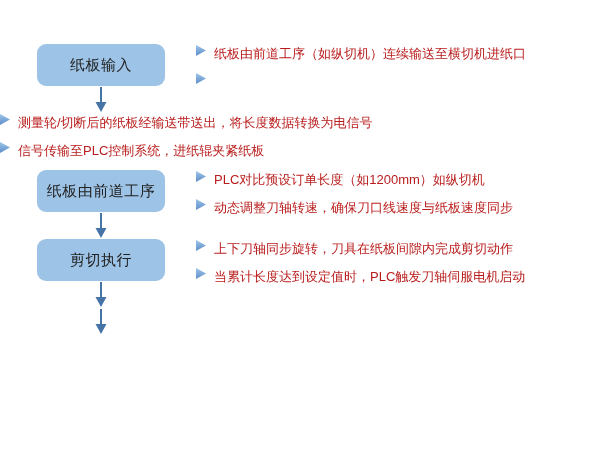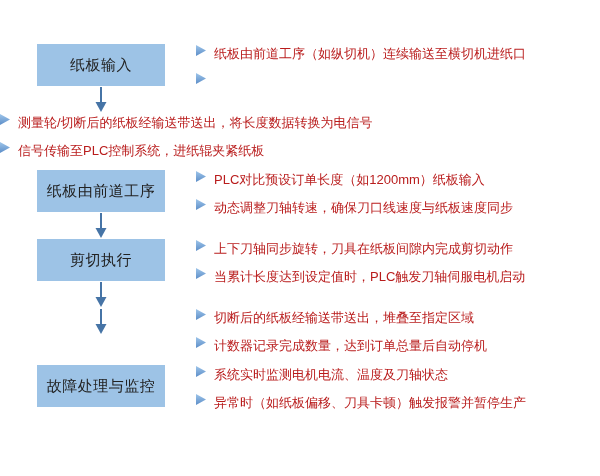--- a/index.html
+++ b/index.html
@@ -25,20 +25,21 @@
     width: 128px;
     height: 42px;
     background: #9DC3E6;
     display: flex;
     align-items: center;
     justify-content: center;
     color: #222222;
     font-size: 15px;
     letter-spacing: 0.5px;
     box-sizing: border-box;
+    border-radius: 9px;
   }
   .arrow-wrap {
     margin-left: 37px;
     width: 128px;
     height: 27px;
     display: flex;
     align-items: center;
     justify-content: center;
   }
   .right {
@@ -111,21 +112,21 @@
       <div class="arrow-wrap">
         <svg width="18" height="26" viewBox="0 0 18 26">
           <line x1="9" y1="0" x2="9" y2="17" stroke="#4674A6" stroke-width="2"></line>
           <polygon points="3.5,15 14.5,15 9,25" fill="#4674A6"></polygon>
         </svg>
       </div>
     </div>
     <div class="right">
       <div class="bullet-line">
         <span class="tri"></span>
-        <span>PLC对比预设订单长度（如1200mm）纸板输入</span>
+        <span>PLC对比预设订单长度（如1200mm）如纵切机</span>
       </div>
       <div class="bullet-line">
         <span class="tri"></span>
         <span>动态调整刀轴转速，确保刀口线速度与纸板速度同步</span>
       </div>
     </div>
   </div>
 
   <div class="row">
     <div class="left">
@@ -153,43 +154,16 @@
 
   <div class="row">
     <div class="left">
       <div class="arrow-wrap">
         <svg width="18" height="26" viewBox="0 0 18 26">
           <line x1="9" y1="0" x2="9" y2="17" stroke="#4674A6" stroke-width="2"></line>
           <polygon points="3.5,15 14.5,15 9,25" fill="#4674A6"></polygon>
         </svg>
       </div>
     </div>
-    <div class="right">
-      <div class="bullet-line">
-        <span class="tri"></span>
-        <span>切断后的纸板经输送带送出，堆叠至指定区域</span>
-      </div>
-      <div class="bullet-line">
-        <span class="tri"></span>
-        <span>计数器记录完成数量，达到订单总量后自动停机</span>
-      </div>
-    </div>
   </div>
 
-  <div class="row">
-    <div class="left">
-      <div class="flow-box">
-        <span>故障处理与监控</span>
-      </div>
-    </div>
-    <div class="right">
-      <div class="bullet-line">
-        <span class="tri"></span>
-        <span>系统实时监测电机电流、温度及刀轴状态</span>
-      </div>
-      <div class="bullet-line">
-        <span class="tri"></span>
-        <span>异常时（如纸板偏移、刀具卡顿）触发报警并暂停生产</span>
-      </div>
-    </div>
-  </div>
 
 </div>
 
 </body></html>

